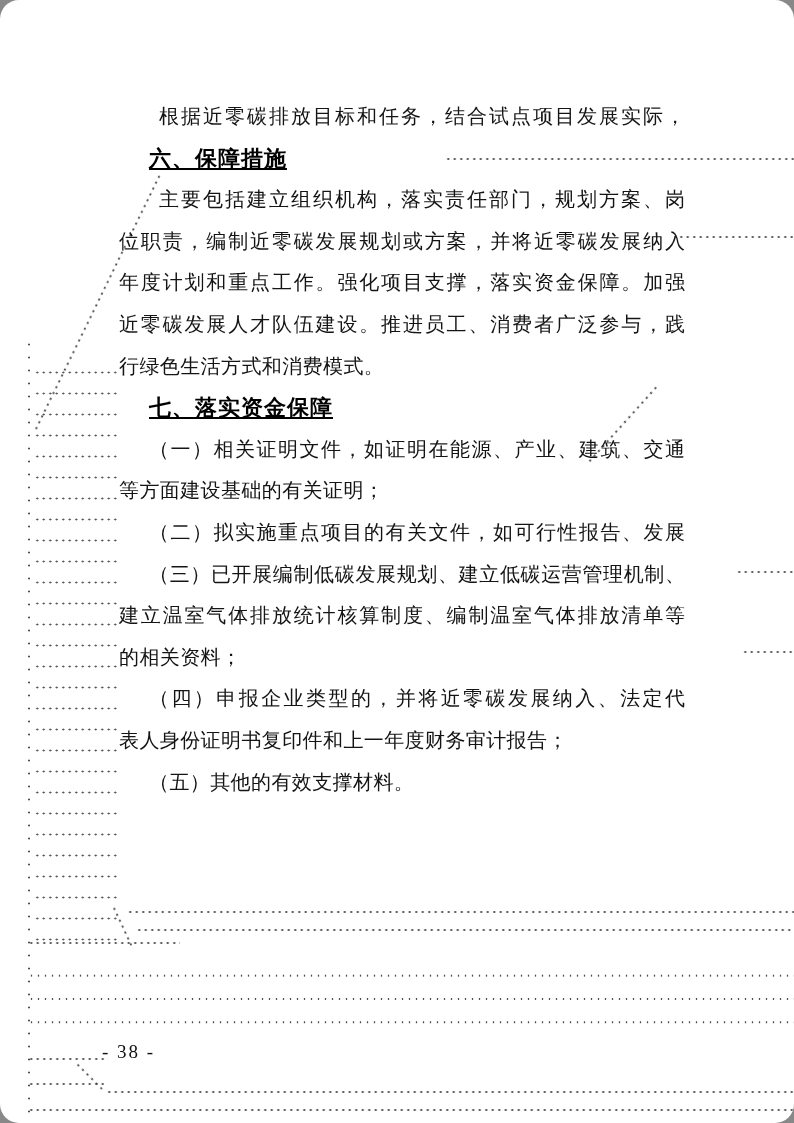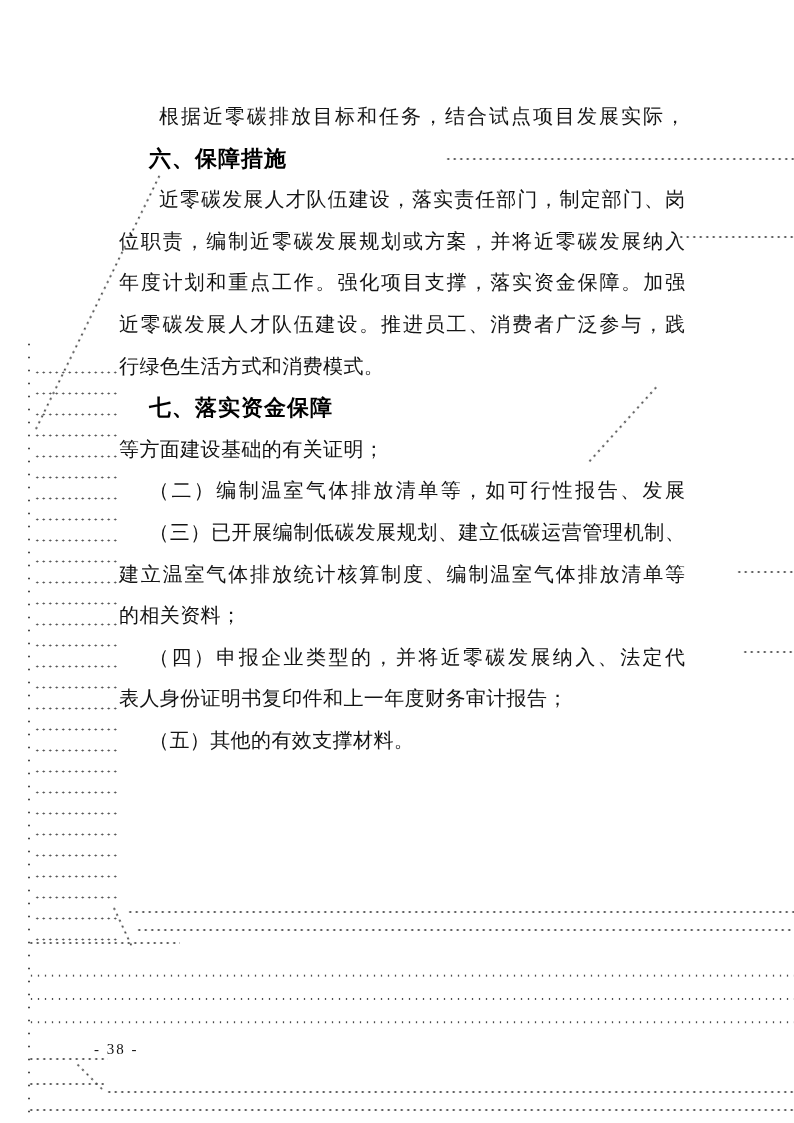--- a/index.html
+++ b/index.html
@@ -4,20 +4,21 @@
 <style>
   html,body{margin:0;padding:0;background:#888;}
   .page{
     position:relative;
     width:794px;height:1123px;
     margin:0 auto;
     background:#ffffff;
     overflow:hidden;
     font-family:"Liberation Serif","DejaVu Serif",serif;
     color:#141414;
+    border-radius:19px;
   }
   .text-block{
     position:absolute;
     left:119px;top:96px;width:566px;
   }
   .line{
     height:41.6px;
     line-height:41.6px;
     font-size:20px;
     letter-spacing:0.4px;
@@ -32,25 +33,26 @@
     letter-spacing:0;
   }
   .line.indent2{padding-left:40px;}
   .line.indenth{padding-left:30px;}
   .line.heading{
     font-family:"Liberation Sans","DejaVu Sans",sans-serif;
     font-weight:700;
     font-size:22px;
     letter-spacing:1px;
     color:#000;
+    text-decoration:underline;
   }
   .page-number{
     position:absolute;
-    left:94px;top:1041px;
-    font-size:15px;
+    left:102px;top:1041px;
+    font-size:19px;
     letter-spacing:2px;
     color:#111;
   }
   
   .dots-h{
     position:absolute;height:2px;
     background-image:radial-gradient(circle,#4a4a4a 0.9px,transparent 1.2px);
     background-size:6.5px 2px;background-repeat:repeat-x;
     pointer-events:none;
   }
@@ -94,29 +96,30 @@
   <div class="dots-grid grid-bottom" style="left:28px;top:964px;width:766px;height:76px;"></div>
   <div class="dots-h" style="left:28px;top:1058px;width:80px;"></div>
   <div class="dots-h" style="left:28px;top:1083px;width:76px;"></div>
   <div class="dots-h" style="left:106px;top:1091px;width:688px;"></div>
   <div class="dots-h" style="left:28px;top:1109px;width:766px;"></div>
 
   <div class="text-block">
     <div class="line indent2 just">根据近零碳排放目标和任务，结合试点项目发展实际，</div>
 
     <div class="line indenth heading">六、保障措施</div>
-    <div class="line indent2 just">近零碳发展人才队伍建设，落实责任部门，制定部门、岗</div>
+    <div class="line indent2 just">主要包括建立组织机构，落实责任部门，规划方案、岗</div>
     <div class="line just">位职责，编制近零碳发展规划或方案，并将近零碳发展纳入</div>
     <div class="line just">年度计划和重点工作。强化项目支撑，落实资金保障。加强</div>
     <div class="line just">近零碳发展人才队伍建设。推进员工、消费者广泛参与，践</div>
     <div class="line">行绿色生活方式和消费模式。</div>
 
     <div class="line indenth heading">七、落实资金保障</div>
+    <div class="line indenth just">（一）相关证明文件，如证明在能源、产业、建筑、交通</div>
     <div class="line">等方面建设基础的有关证明；</div>
-    <div class="line indenth just">（二）编制温室气体排放清单等，如可行性报告、发展</div>
+    <div class="line indenth just">（二）拟实施重点项目的有关文件，如可行性报告、发展</div>
     <div class="line indenth just">（三）已开展编制低碳发展规划、建立低碳运营管理机制、</div>
     <div class="line just">建立温室气体排放统计核算制度、编制温室气体排放清单等</div>
     <div class="line">的相关资料；</div>
     <div class="line indenth just">（四）申报企业类型的，并将近零碳发展纳入、法定代</div>
     <div class="line">表人身份证明书复印件和上一年度财务审计报告；</div>
     <div class="line indenth">（五）其他的有效支撑材料。</div>
   </div>
 
   <div class="page-number">- 38 -</div>
 

